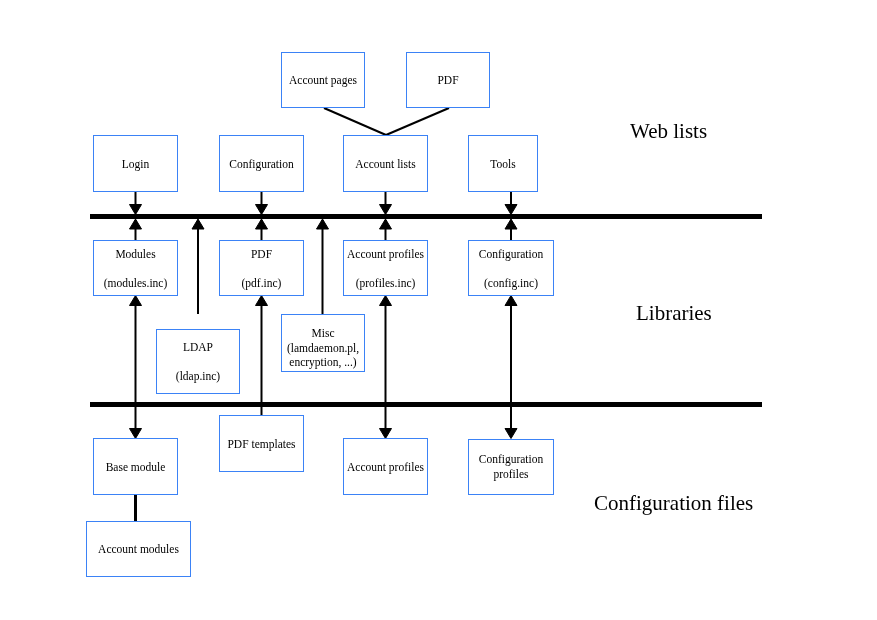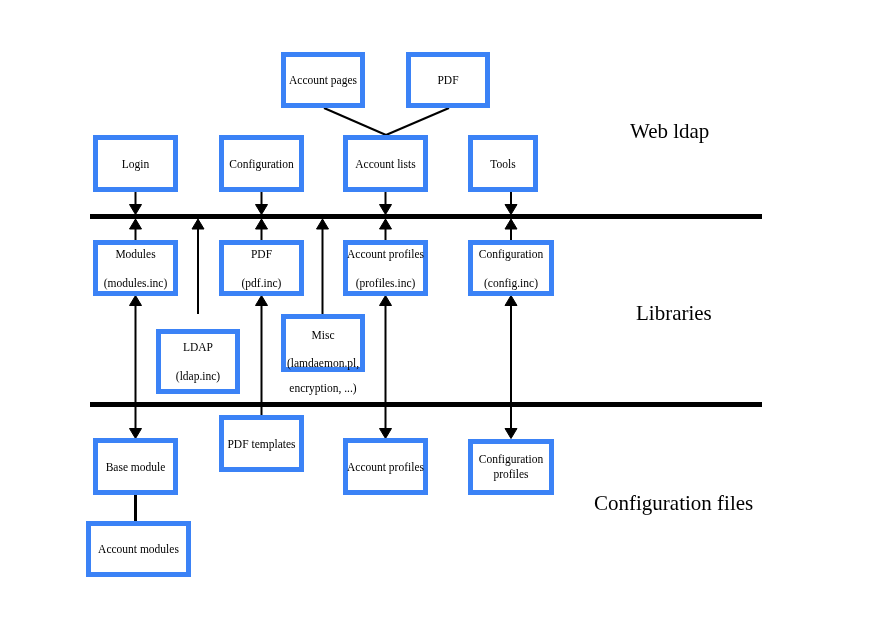--- a/index.html
+++ b/index.html
@@ -16,39 +16,38 @@
     overflow: hidden;
   }
   #wires {
     position: absolute;
     left: 0; top: 0;
     width: 877px; height: 620px;
   }
   .box {
     position: absolute;
     box-sizing: border-box;
-    border: 5px solid #3b82f6;
+    border: 1px solid #3b82f6;
     background: #ffffff;
     color: #000000;
     font-size: 11.5px;
     line-height: 14px;
     display: flex;
     flex-direction: column;
     align-items: center;
     justify-content: center;
     text-align: center;
     white-space: nowrap;
   }
   .box.pair { gap: 15px; }
   .box.wrap2 { line-height: 15px; }
   .box.misc {
-    justify-content: flex-start;
+    justify-content: center;
     padding-top: 10px;
     line-height: 13.5px;
-    gap: 12px;
   }
   .box.misc .gap-above { margin-top: 2px; }
   .section-label {
     position: absolute;
     color: #000000;
     font-size: 21px;
     line-height: 22px;
     white-space: nowrap;
   }
 </style>
@@ -176,17 +175,17 @@
     <span>Account profiles</span>
   </div>
   <div class="box wrap2" style="left:468px;top:439px;width:86px;height:56px">
     <span>Configuration</span>
     <span>profiles</span>
   </div>
   <div class="box" style="left:86px;top:521px;width:105px;height:56px">
     <span>Account modules</span>
   </div>
 
-  <div class="section-label" style="left:630px;top:120px">Web ldap</div>
+  <div class="section-label" style="left:630px;top:120px">Web lists</div>
   <div class="section-label" style="left:636px;top:302px">Libraries</div>
   <div class="section-label" style="left:594px;top:492px">Configuration files</div>
 
 </div>
 
 </body></html>

